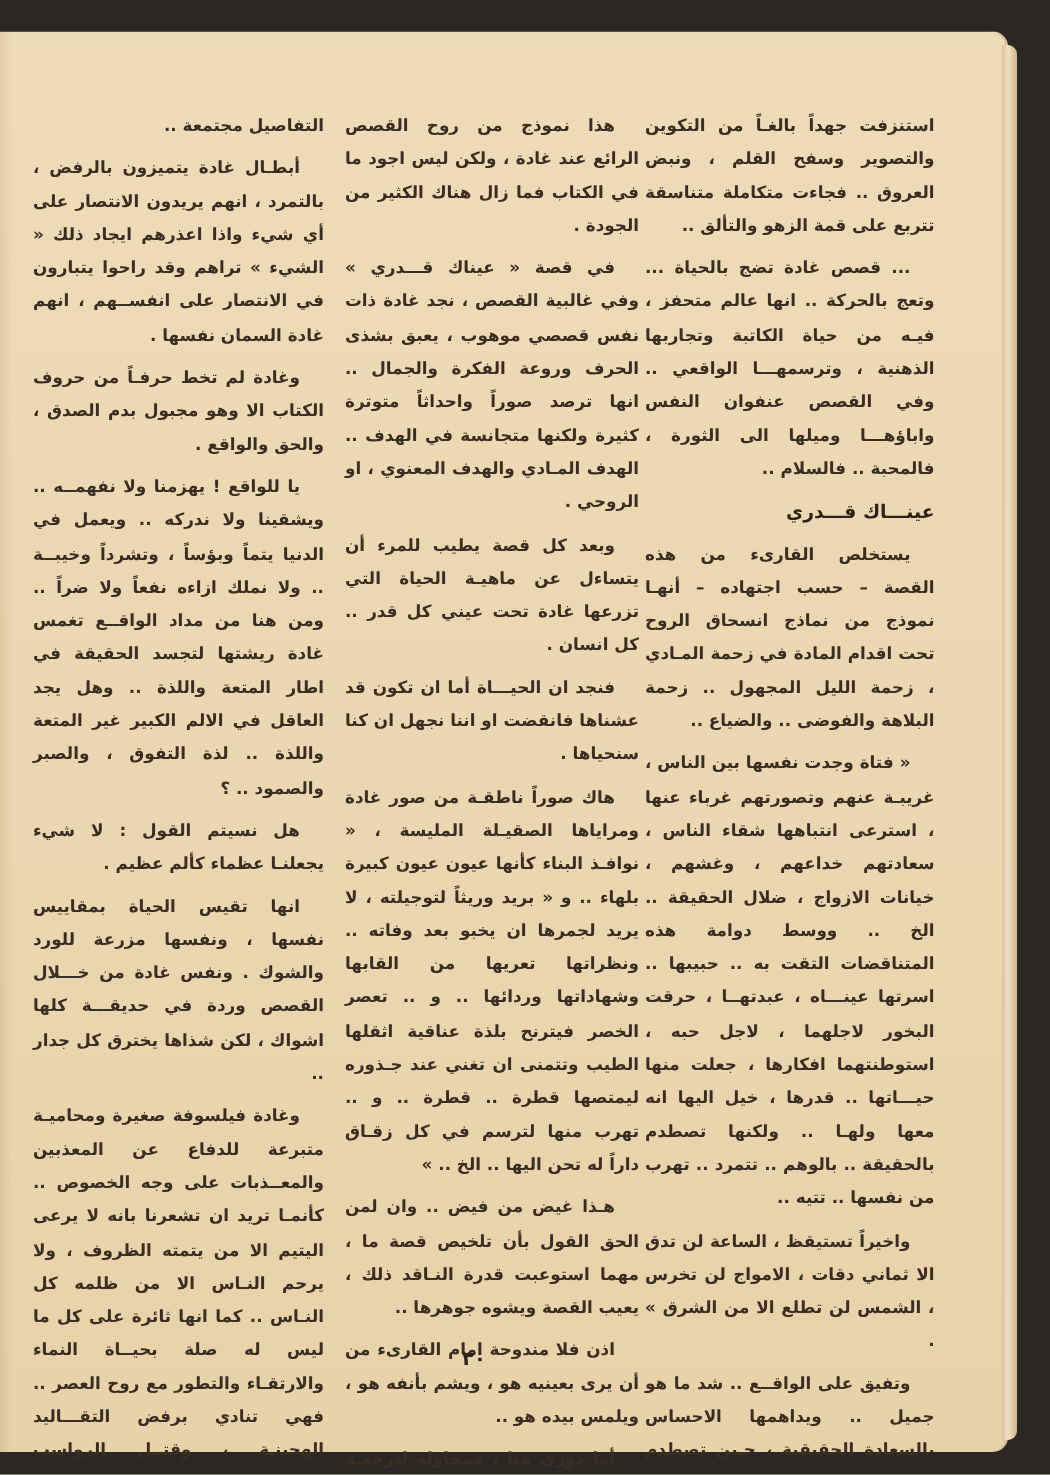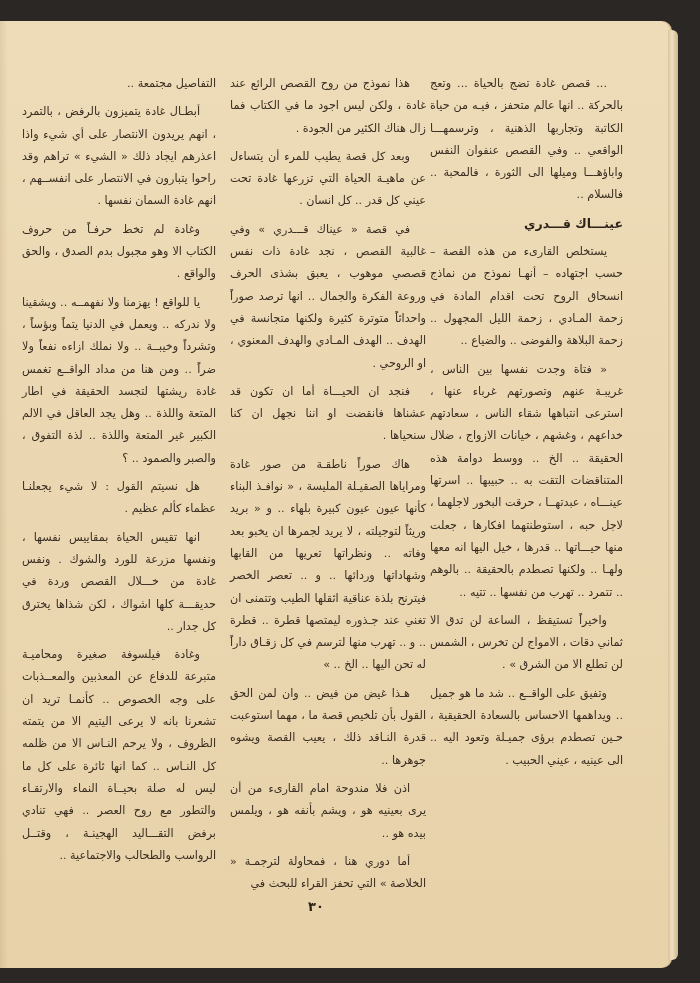--- a/index.html
+++ b/index.html
@@ -23,52 +23,53 @@
     background:linear-gradient(90deg,#d9c39b,#efe0c2 40%,#cdb58a);
     border-radius:0 6px 6px 0;
   }
   .col {
     position:absolute; top:52px;
     direction:rtl; text-align:justify;
     font-family:"DejaVu Sans", sans-serif;
     font-size:11.2px; line-height:22.3px;
     color:#3a2e22;
   }
-  .col p { margin:0 0 6px 0; text-indent:16px; }
+  .col p { margin:0 0 6px 0; text-indent:16px;font-weight:bold; }
   .col p.noindent { text-indent:0; }
   .col-right { left:430px; width:193px; }
   .col-mid { left:230px; width:196px; }
   .col-left { left:22px; width:194px; }
   .heading {
     text-align:right; font-weight:bold; font-size:12.5px;
     margin:4px 0 4px 0; text-indent:0 !important; color:#2c2219;
   }
   .page-number {
     position:absolute; left:296px; top:878px; width:40px;
     text-align:center; font-size:13px; font-weight:bold; color:#2a2119;
     direction:rtl;
   }
 </style>
 </head>
 <body>
 
 <div class="page">
   <div class="col col-right">
+    <p class="noindent">استنزفت جهداً بالغـاً من التكوين والتصوير وسفح القلم ، ونبض العروق .. فجاءت متكاملة متناسقة تتربع على قمة الزهو والتألق ..</p>
     <p>... قصص غادة تضج بالحياة ... وتعج بالحركة .. انها عالم متحفز ، فيـه من حياة الكاتبة وتجاربها الذهنية ، وترسمهـــا الواقعي .. وفي القصص عنفوان النفس واباؤهـــا وميلها الى الثورة ، فالمحبة .. فالسلام ..</p>
     <p class="heading">عينـــاك قـــدري</p>
     <p>يستخلص القارىء من هذه القصة – حسب اجتهاده – أنهـا نموذج من نماذج انسحاق الروح تحت اقدام المادة في زحمة المـادي ، زحمة الليل المجهول .. زحمة البلاهة والفوضى .. والضياع ..</p>
     <p>« فتاة وجدت نفسها بين الناس ، غريبـة عنهم وتصورتهم غرباء عنها ، استرعى انتباهها شقاء الناس ، سعادتهم خداعهم ، وغشهم ، خيانات الازواج ، ضلال الحقيقة .. الخ .. ووسط دوامة هذه المتناقضات التقت به .. حبيبها .. اسرتها عينـــاه ، عبدتهــا ، حرقت البخور لاجلهما ، لاجل حبه ، استوطنتهما افكارها ، جعلت منها حيـــاتها .. قدرها ، خيل اليها انه معها ولهـا .. ولكنها تصطدم بالحقيقة .. بالوهم .. تتمرد .. تهرب من نفسها .. تتيه ..</p>
     <p>واخيراً تستيقظ ، الساعة لن تدق الا ثماني دقات ، الامواج لن تخرس ، الشمس لن تطلع الا من الشرق » .</p>
     <p>وتفيق على الواقــع .. شد ما هو جميل .. ويداهمها الاحساس بالسعادة الحقيقية ، حـين تصطدم برؤى جميـلة وتعود اليه .. الى عينيه ، عيني الحبيب .</p>
   </div>
 
   <div class="col col-mid">
     <p>هذا نموذج من روح القصص الرائع عند غادة ، ولكن ليس اجود ما في الكتاب فما زال هناك الكثير من الجودة .</p>
+    <p>في قصة « عيناك قـــدري » وفي غالبية القصص ، نجد غادة ذات نفس قصصي موهوب ، يعبق بشذى الحرف وروعة الفكرة والجمال .. انها ترصد صوراً واحداثاً متوترة كثيرة ولكنها متجانسة في الهدف .. الهدف المـادي والهدف المعنوي ، او الروحي .</p>
     <p>وبعد كل قصة يطيب للمرء أن يتساءل عن ماهيـة الحياة التي تزرعها غادة تحت عيني كل قدر .. كل انسان .</p>
-    <p>في قصة « عيناك قـــدري » وفي غالبية القصص ، نجد غادة ذات نفس قصصي موهوب ، يعبق بشذى الحرف وروعة الفكرة والجمال .. انها ترصد صوراً واحداثاً متوترة كثيرة ولكنها متجانسة في الهدف .. الهدف المـادي والهدف المعنوي ، او الروحي .</p>
     <p>فنجد ان الحيـــاة أما ان تكون قد عشناها فانقضت او اننا نجهل ان كنا سنحياها .</p>
     <p>هاك صوراً ناطقـة من صور غادة ومراياها الصقيـلة المليسة ، « نوافـذ البناء كأنها عيون عيون كبيرة بلهاء .. و « بريد وريثاً لتوجيلته ، لا يريد لجمرها ان يخبو بعد وفاته .. ونظراتها تعريها من القابها وشهاداتها وردائها .. و .. تعصر الخصر فيترنح بلذة عناقية اثقلها الطيب وتتمنى ان تغني عند جـذوره ليمتصها قطرة .. قطرة .. و .. تهرب منها لترسم في كل زقـاق داراً له تحن اليها .. الخ .. »</p>
     <p>هـذا غيض من فيض .. وان لمن الحق القول بأن تلخيص قصة ما ، مهما استوعبت قدرة النـاقد ذلك ، يعيب القصة ويشوه جوهرها ..</p>
     <p>اذن فلا مندوحة امام القارىء من أن يرى بعينيه هو ، ويشم بأنفه هو ، ويلمس بيده هو ..</p>
     <p>أما دوري هنا ، فمحاولة لترجمـة « الخلاصة » التي تحفز القراء للبحث في</p>
   </div>
 
   <div class="col col-left">
     <p class="noindent">التفاصيل مجتمعة ..</p>
     <p>أبطـال غادة يتميزون بالرفض ، بالتمرد ، انهم يريدون الانتصار على أي شيء واذا اعذرهم ايجاد ذلك « الشيء » تراهم وقد راحوا يتبارون في الانتصار على انفســهم ، انهم غادة السمان نفسها .</p>

